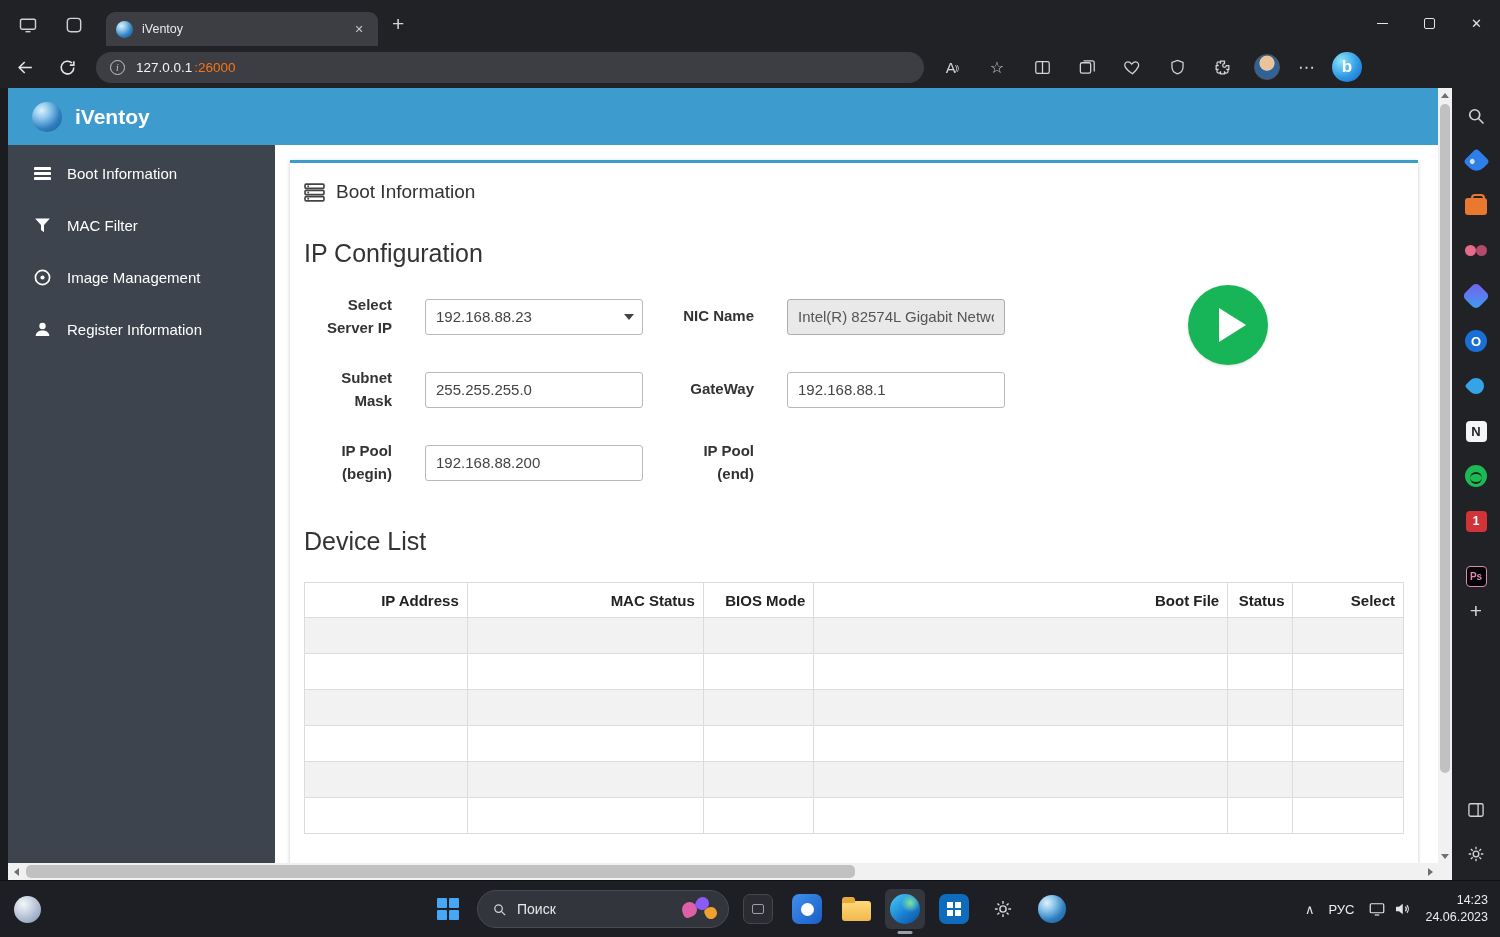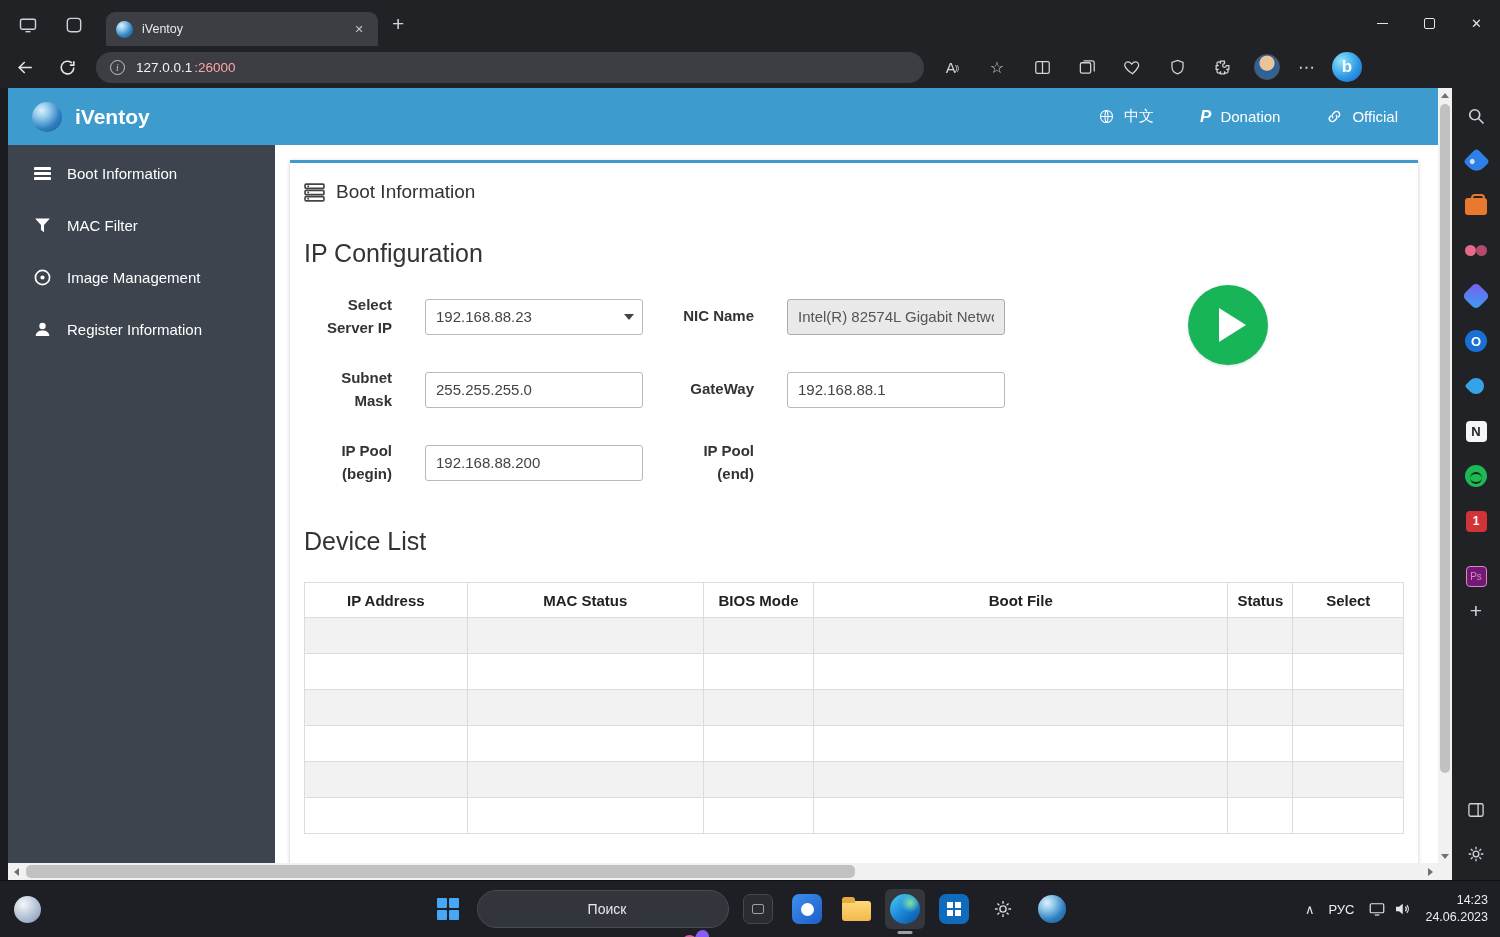--- a/index.html
+++ b/index.html
@@ -24,21 +24,21 @@
   .glyph-max { width:11px; height:11px; border:1px solid #e3e4e6; border-radius:2px; display:inline-block; }
 
   
   .toolbar { position:absolute; top:46px; left:0; right:0; height:42px; background:#212226; display:flex; align-items:center; padding:0 12px; }
   .nav-ic { color:#e3e4e6; width:26px; height:26px; display:flex; align-items:center; justify-content:center; margin-right:16px; }
   .nav-ic svg { width:19px; height:19px; }
   .urlbar { width:828px; height:31px; background:#3c3e43; border-radius:16px; display:flex; align-items:center; gap:11px; padding:0 14px; }
   .info-ic { width:15px; height:15px; border:1.4px solid #c3c6cb; border-radius:50%; color:#c3c6cb; font-size:10px;
     display:flex; align-items:center; justify-content:center; font-style:italic; font-family:"Liberation Serif",serif; }
   .url-host { color:#f2f3f4; font-size:13.5px; }
-  .url-port { color:#fca5a5; font-size:13.5px; margin-left:-9px; }
+  .url-port { color:#f97316; font-size:13.5px; margin-left:-9px; }
   .tool-icons { display:flex; align-items:center; gap:25px; margin-left:18px; color:#d2d4d8; }
   .tool-ic { width:20px; height:20px; display:flex; align-items:center; justify-content:center; font-size:16px; }
   .tool-ic svg { width:19px; height:19px; }
   .read-aloud { font-size:15px; letter-spacing:-1px; }
   .read-aloud small { font-size:8px; vertical-align:super; }
   .avatar { width:26px; height:26px; border-radius:50%; margin-left:22px;
     background:radial-gradient(circle at 50% 34%, #e9c49b 36%, #2f6398 40%); border:1px solid #55585e; }
   .more-dots { color:#d2d4d8; font-size:17px; margin-left:18px; letter-spacing:1px; }
   .bing { width:30px; height:30px; border-radius:50%; margin-left:16px;
     background:radial-gradient(circle at 32% 30%, #8fe4f8 0%, #2f9ae6 55%, #1464c8 100%);
@@ -75,21 +75,21 @@
   .fin-disabled { background:#e9e9e9; border-color:#acacac; color:#555; }
   .selwrap { position:relative; }
   .fsel { appearance:none; -webkit-appearance:none; padding-right:26px; }
   .selcaret { position:absolute; right:9px; top:15px; width:0; height:0; pointer-events:none;
     border-left:5px solid transparent; border-right:5px solid transparent; border-top:6px solid #444; }
   .playbtn { position:absolute; left:898px; top:122px; width:80px; height:80px; border-radius:50%;
     background:#17b558; display:flex; align-items:center; justify-content:center; box-shadow:0 1px 3px rgba(0,0,0,.15); }
   .playtri { width:0; height:0; border-left:27px solid #fff; border-top:17px solid transparent; border-bottom:17px solid transparent; margin-left:8px; }
 
   .devtable { border-collapse:collapse; width:100%; margin-top:20px; table-layout:fixed; }
-  .devtable th, .devtable td { border:1px solid #dcdcdc; padding:8px 8px; font-size:15px; text-align:center; }
+  .devtable th, .devtable td { border:1px solid #dcdcdc; padding:8px 8px; font-size:15px; text-align:right; }
   .devtable th { height:35px; font-weight:bold; color:#222; background:#fff; }
   .devtable td { height:36px; }
   .devtable tbody tr:nth-child(odd) { background:#f2f2f2; }
 
   
   .vscroll { position:absolute; right:0; top:0; width:14px; bottom:17px; background:#f1f1f1; }
   .vthumb { position:absolute; left:2px; right:2px; top:16px; bottom:90px; background:#c1c1c1; border-radius:5px; }
   .sarrow { position:absolute; left:0; width:14px; height:14px; display:flex; align-items:center; justify-content:center; }
   .tri-up { border-left:4px solid transparent; border-right:4px solid transparent; border-bottom:5px solid #707070; }
   .tri-dn { border-left:4px solid transparent; border-right:4px solid transparent; border-top:5px solid #707070; }
@@ -114,36 +114,36 @@
   .people i:nth-child(1){ left:0; top:3px; background:#e86a8a; }
   .people i:nth-child(2){ right:0; top:3px; background:#b44a6e; }
   .designer { width:20px; height:20px; background:linear-gradient(135deg,#7a5cf0,#3aa0f0); border-radius:5px; transform:rotate(45deg); }
   .outlook { width:22px; height:22px; border-radius:50%; background:#1a6fd4; color:#fff; font-size:13px; font-weight:bold; display:flex; align-items:center; justify-content:center; }
   .dropic { width:16px; height:16px; background:#34a3e8; border-radius:50% 50% 50% 2px; transform:rotate(45deg); }
   .noteic { width:21px; height:21px; background:#f5f6f8; border-radius:4px; color:#232426; font-weight:bold; font-size:13px; display:flex; align-items:center; justify-content:center; }
   .spotify { width:22px; height:22px; border-radius:50%; background:#1db954; position:relative; }
   .spotify::after { content:''; position:absolute; left:5px; top:7px; width:12px; height:8px;
     border-top:2px solid #0e2b17; border-bottom:2px solid #0e2b17; border-radius:50%; }
   .redone { width:21px; height:21px; background:#d13438; border-radius:4px; color:#fff; font-weight:bold; font-size:12px; display:flex; align-items:center; justify-content:center; }
-  .psic { width:21px; height:21px; background:#701a75; border:1px solid #e086b8; border-radius:4px; color:#e086b8; font-weight:normal; font-size:10px; display:flex; align-items:center; justify-content:center;margin-top:20px; }
+  .psic { width:21px; height:21px; background:#000000; border:1px solid #e086b8; border-radius:4px; color:#e086b8; font-weight:bold; font-size:10px; display:flex; align-items:center; justify-content:center;margin-top:20px; }
   .plusic { font-size:21px; color:#cfd2d6; }
   .rail-bottom { margin-top:auto; display:flex; flex-direction:column; gap:16px; align-items:center; }
 
   
   .taskbar { position:absolute; left:0; right:0; bottom:0; height:57px; background:#1d1f24; border-top:1px solid #0e0f12; }
   .tk-corner { position:absolute; left:14px; top:15px; width:27px; height:27px; border-radius:50%;
     background:radial-gradient(circle at 35% 30%, #f5f7fa, #9fb0c8 70%, #7186a3); }
   .tk-center { position:absolute; left:50%; top:0; height:100%; transform:translateX(-50%); display:flex; align-items:center; gap:9px; }
   .appbtn { position:relative; width:40px; height:40px; border-radius:6px; display:flex; align-items:center; justify-content:center; }
   .appbtn.active { background:#34373d; }
   .appbtn.active::after { content:''; position:absolute; bottom:-5px; left:50%; transform:translateX(-50%); width:15px; height:3px; border-radius:2px; background:#9aa0a6; }
   .winlogo { width:22px; height:22px; display:grid; grid-template-columns:10px 10px; grid-template-rows:10px 10px; gap:2px; }
   .winlogo i { background:#47a7f5; border-radius:1px; }
   .tk-search { width:252px; height:38px; border-radius:19px; background:#32353b; border:1px solid #474b52;
-    display:flex; align-items:center; gap:10px; padding:0 6px 0 14px; color:#e8e9ea; font-size:14px;flex-direction:column; }
+    display:flex; align-items:center; gap:10px; padding:0 6px 0 14px; color:#e8e9ea; font-size:14px; }
   .tk-search svg { width:15px; height:15px; color:#d2d4d8; }
   .butterflies { margin-left:auto; position:relative; width:44px; height:30px; }
   .butterflies i { position:absolute; border-radius:50% 50% 50% 4px; }
   .butterflies i:nth-child(1){ width:15px; height:15px; left:4px; top:8px; background:#e060a8; transform:rotate(-20deg); }
   .butterflies i:nth-child(2){ width:13px; height:13px; left:18px; top:3px; background:#8a5cf5; transform:rotate(25deg); }
   .butterflies i:nth-child(3){ width:12px; height:12px; left:27px; top:13px; background:#f0a030; transform:rotate(65deg); }
   .darkapp { width:30px; height:30px; background:#2a2c31; border:1px solid #45474d; border-radius:7px; display:flex; align-items:center; justify-content:center; }
   .darkapp i { width:12px; height:10px; border:1.5px solid #9aa0a6; border-radius:2px; }
   .mediaapp { width:30px; height:30px; background:linear-gradient(135deg,#3f8ef0,#1b5fc4); border-radius:7px; display:flex; align-items:center; justify-content:center; }
   .mediaapp i { width:13px; height:13px; border-radius:50%; background:#fff; }
@@ -254,40 +254,20 @@
   </div>
 
   <div class="viewport">
     <div class="frame-strip"></div>
 
     <div class="appheader">
       <div class="brandarea">
         <span class="sphere logo28"></span>
         <span class="brand">iVentoy</span>
       </div>
-      <div class="headerlinks">
-        <span class="hlink">
-          <svg viewBox="0 0 24 24" fill="none" stroke="#fff" stroke-width="1.5">
-              <circle cx="12" cy="12" r="8.5"></circle>
-              <path d="M3.5 12h17M12 3.5c-2.8 2.4-2.8 14.6 0 17M12 3.5c2.8 2.4 2.8 14.6 0 17"></path>
-            </svg>
-          <span>中文</span>
-        </span>
-        <span class="hlink">
-          <span class="pp">P</span>
-          <span>Donation</span>
-        </span>
-        <span class="hlink">
-          <svg viewBox="0 0 24 24" fill="none" stroke="#fff" stroke-width="2">
-              <path d="M10 14a4 4 0 0 1 0-6l2-2a4 4 0 0 1 6 6l-1 1"></path>
-              <path d="M14 10a4 4 0 0 1 0 6l-2 2a4 4 0 0 1-6-6l1-1"></path>
-            </svg>
-          <span>Official</span>
-        </span>
-      </div>
     </div>
 
     <nav class="sidenav">
       <div class="navitem">
         <svg viewBox="0 0 18 18" fill="#fff">
             <rect y="2" width="18" height="3.4" rx="1"></rect>
             <rect y="7.3" width="18" height="3.4" rx="1"></rect>
             <rect y="12.6" width="18" height="3.4" rx="1"></rect>
           </svg>
         <span>Boot Information</span>

